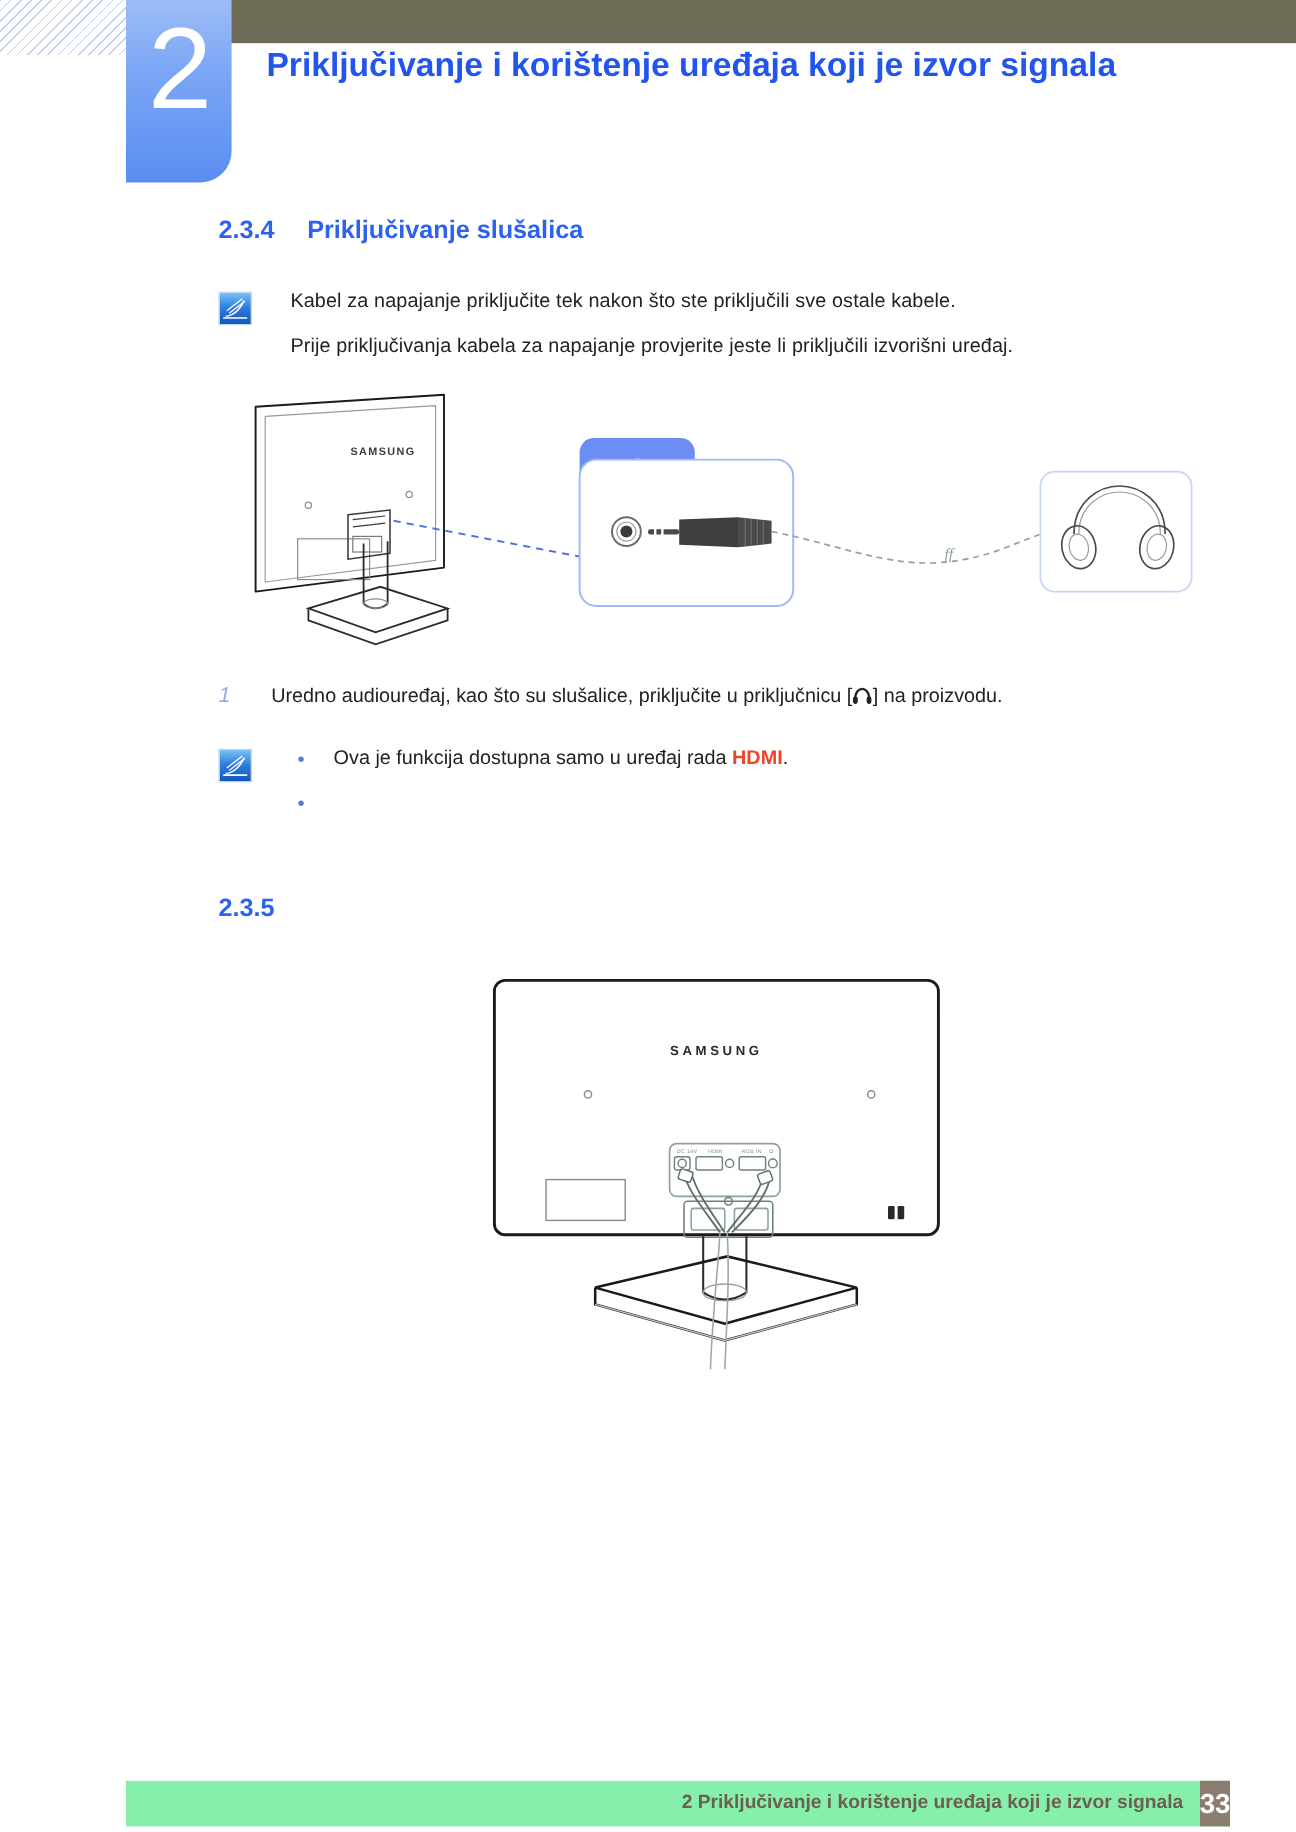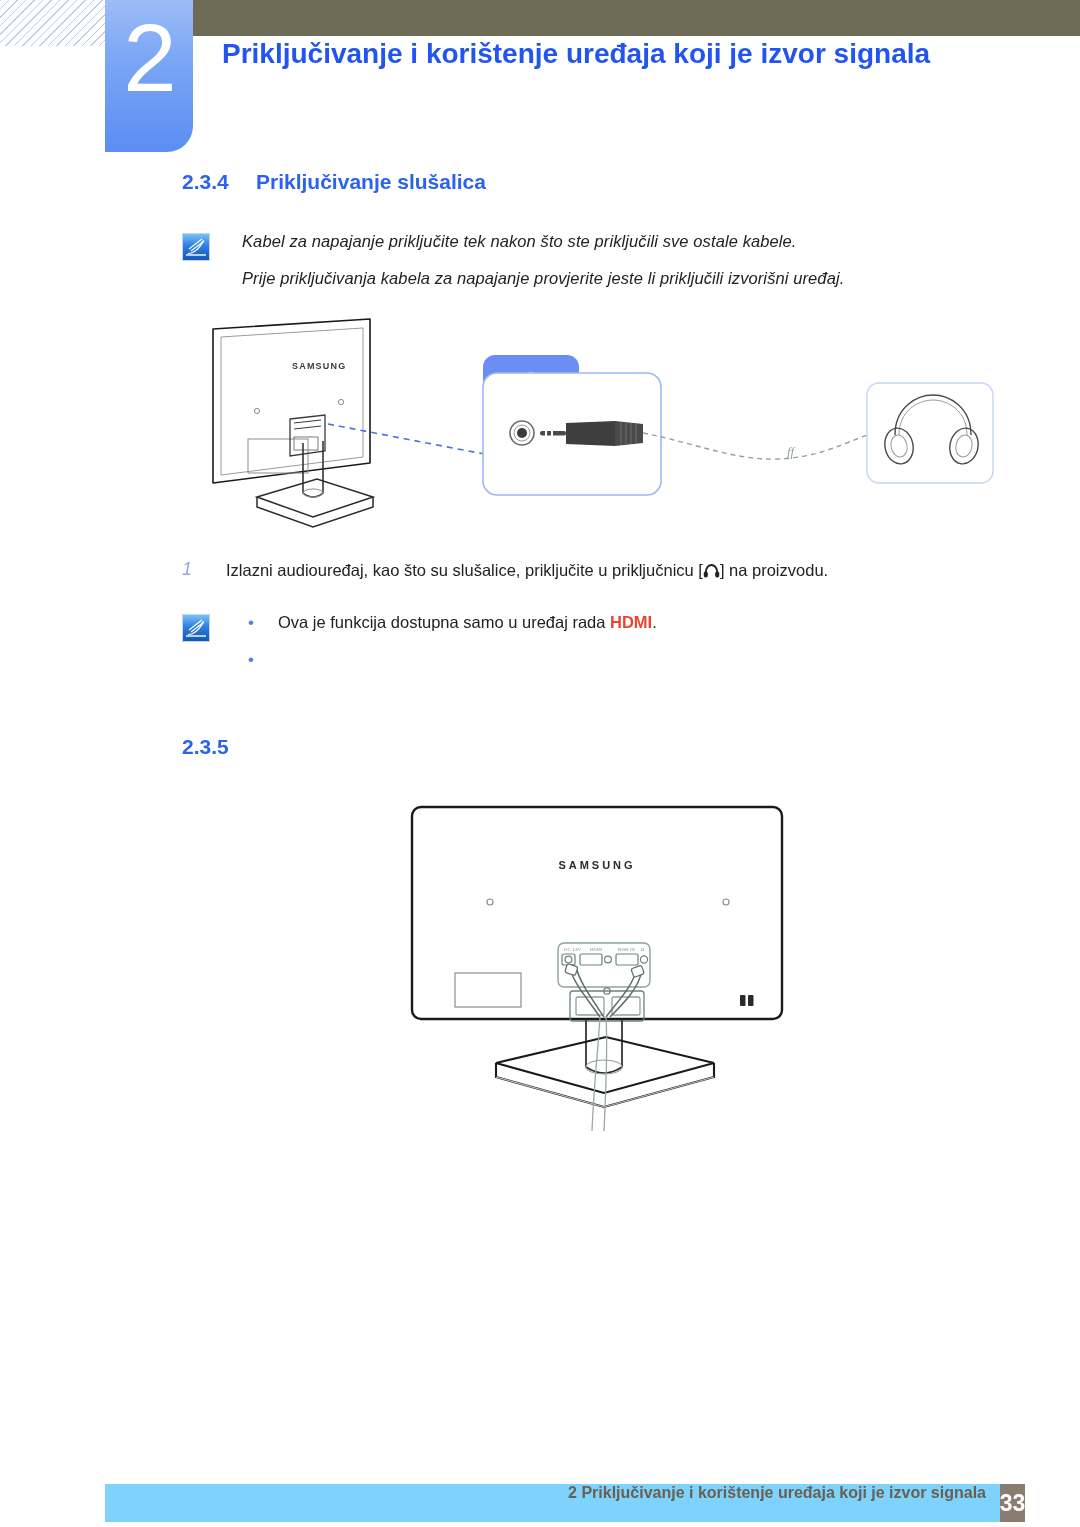--- a/index.html
+++ b/index.html
@@ -26,21 +26,21 @@
   }
   .chapter-num{
     color:#ffffff;font-size:96px;line-height:1;font-weight:400;
     margin-top:10px;letter-spacing:-2px;
   }
   .chapter-title{
     position:absolute;left:222px;top:36px;width:790px;
     color:#2255ee;font-size:28px;font-weight:bold;line-height:1.28;
   }
   
-  .content{position:absolute;left:0;top:170px;width:1080px;}
+  .content{position:absolute;left:0;top:180px;width:1080px;}
   .sec-head{
     color:#2c62f0;font-size:21px;font-weight:bold;
     margin:0 0 0 182px;display:flex;
   }
   .sec-num{width:74px;flex:none;}
   .note-block{position:relative;margin:0 0 0 182px;}
   .note-icon{
     position:absolute;left:0;top:3px;width:28px;height:28px;
     background:linear-gradient(180deg,#79c2f5 0%,#2f7fe0 45%,#1357bb 100%);
     border:1px solid #bfd8ef;box-sizing:border-box;
@@ -61,21 +61,21 @@
   .bullet-row{display:flex;margin-bottom:13px;}
   .bullet-dot{
     width:36px;flex:none;color:#4f7fe0;font-size:17px;line-height:1.45;
     text-align:left;padding-left:6px;box-sizing:border-box;
   }
   .bullet-text{font-size:16.5px;color:#222;line-height:1.45;}
   .hl{color:#e8452c;font-weight:bold;}
   
   .footer{
     position:absolute;left:105px;top:1484px;width:920px;height:38px;
-    background:#7dd3fc;display:flex;align-items:flex-start;justify-content:flex-end;
+    background:#86efac;display:flex;align-items:center;justify-content:flex-end;
   }
   .footer-text{
     color:#6b5f51;font-size:16px;font-weight:bold;padding-right:14px;
   }
   .page-box{
     width:25px;height:38px;background:#8a7c6e;color:#fff;
     font-size:23px;font-weight:bold;display:flex;
     align-items:center;justify-content:center;flex:none;
   }
   .fig{display:block;}
@@ -90,21 +90,21 @@
 </div>
 <div class="chapter-title">Priključivanje i korištenje uređaja koji je izvor signala</div>
 
 <div class="content">
 
   <div class="sec-head" style="margin-bottom:36px;">
     <span class="sec-num">2.3.4</span>
     <span>Priključivanje slušalica</span>
   </div>
 
-  <div class="note-block" style="margin-bottom:20px;font-style:italic;">
+  <div class="note-block" style="margin-bottom:20px;">
     <span class="note-icon">
       <svg width="26" height="26" viewBox="0 0 26 26">
         <path d="M5 19 C9 19 15 16 20 6 L21 7 C16 17 10 20 5 20 Z" fill="#ffffff" opacity=".95"></path>
         <path d="M6 15 L19 5" stroke="#ffffff" stroke-width="1.1" fill="none"></path>
         <path d="M8 17 L21 7" stroke="#ffffff" stroke-width="1.1" fill="none"></path>
         <path d="M3 21 L23 21" stroke="#ffffff" stroke-width="1.4" fill="none"></path>
       </svg>
     </span>
     <div class="note-lines">
       <div class="note-line">Kabel za napajanje priključite tek nakon što ste priključili sve ostale kabele.</div>
@@ -184,21 +184,21 @@
         <ellipse cx="704" cy="135" rx="14" ry="18" transform="rotate(-12 704 135)"></ellipse>
         <ellipse cx="704" cy="135" rx="8" ry="11" transform="rotate(-12 704 135)" stroke="#9a9a9a" stroke-width="1"></ellipse>
         <ellipse cx="769" cy="135" rx="14" ry="18" transform="rotate(12 769 135)"></ellipse>
         <ellipse cx="769" cy="135" rx="8" ry="11" transform="rotate(12 769 135)" stroke="#9a9a9a" stroke-width="1"></ellipse>
       </g>
     </svg>
   </div>
 
   <div class="step-row" style="margin-top:18px;">
     <span class="step-num">1</span>
-    <span class="step-text"><span>Izlazni audiouređaj, kao što su slušalice, priključite u priključnicu [</span><span class="hp-glyph"><svg width="17" height="15" viewBox="0 0 17 15">
+    <span class="step-text"><span>Uredno audiouređaj, kao što su slušalice, priključite u priključnicu [</span><span class="hp-glyph"><svg width="17" height="15" viewBox="0 0 17 15">
             <path d="M2.6 10.5 C2.6 4.4 6 2 8.5 2 C11 2 14.4 4.4 14.4 10.5" fill="none" stroke="#222" stroke-width="1.9"></path>
             <rect x="0.8" y="8.4" width="4" height="6.2" rx="1.8" fill="#222"></rect>
             <rect x="12.2" y="8.4" width="4" height="6.2" rx="1.8" fill="#222"></rect>
           </svg></span><span>] na proizvodu.</span></span>
   </div>
 
   <div class="note-block" style="margin-top:26px;">
     <span class="note-icon">
       <svg width="26" height="26" viewBox="0 0 26 26">
         <path d="M5 19 C9 19 15 16 20 6 L21 7 C16 17 10 20 5 20 Z" fill="#ffffff" opacity=".95"></path>

